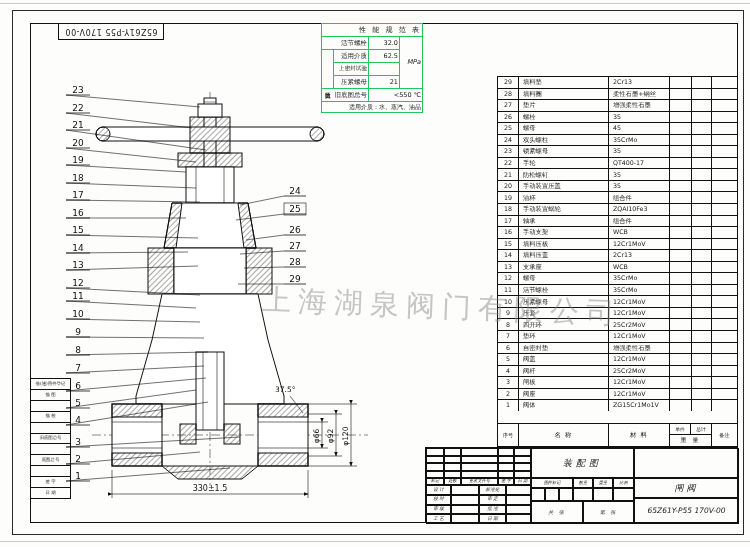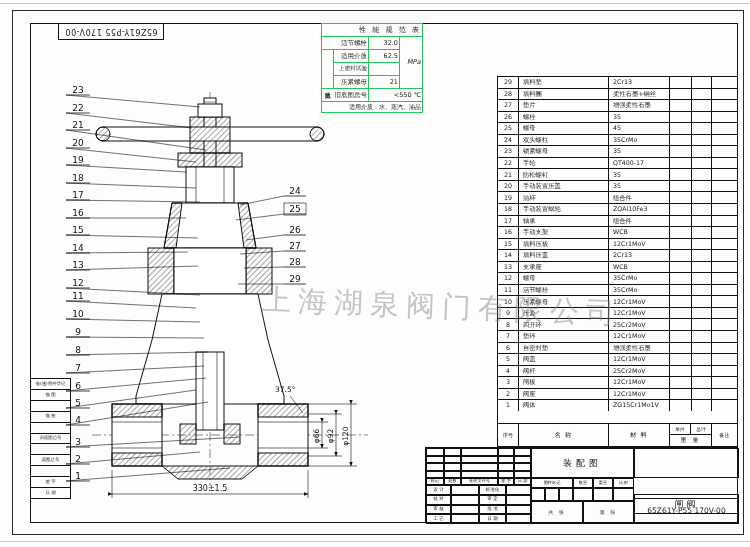--- a/index.html
+++ b/index.html
@@ -42,26 +42,26 @@
   #wgroup .wtop{height:10px;display:flex;}
   #wgroup .wtop div{flex:1;font-size:4.8px;display:flex;align-items:center;justify-content:center;box-sizing:border-box;}
   #wgroup .wtop div + div{border-left:1px solid #111;}
   #wgroup .wbot{flex:1;border-top:1px solid #111;font-size:6px;display:flex;align-items:center;justify-content:center;letter-spacing:2px;}
   
   #margin-block{left:30px;top:378px;width:41px;height:121px;border:1px solid #111;display:flex;flex-direction:column;z-index:3;}
   .mrow{flex:1;display:flex;align-items:center;justify-content:center;font-size:4.4px;line-height:1;
         white-space:nowrap;overflow:hidden;}
   .mrow + .mrow{border-top:1px solid #111;}
   
-  #title-block{left:425px;top:447px;width:313px;height:76px;border:1px solid #111;z-index:3;}
+  #title-block{left:425px;top:447px;width:313px;height:76px;border:1px solid #111;z-index:3;font-style:italic;}
   .tbc{position:absolute;box-sizing:border-box;border:1px solid #111;display:flex;
        align-items:center;justify-content:center;font-size:4.6px;line-height:1;white-space:nowrap;overflow:hidden;}
   #cell-assembly{left:105px;top:0;width:103px;height:30px;font-size:9px;letter-spacing:4px;}
   #cell-company{left:208px;top:0;width:105px;height:30px;}
-  #cell-product{left:208px;top:46px;width:105px;height:20px;font-size:9px;letter-spacing:3px;}
+  #cell-product{left:208px;top:30px;width:105px;height:20px;font-size:9px;letter-spacing:3px;}
   #cell-drawno{left:208px;top:50px;width:105px;height:26px;font-size:7.5px;}
   #cell-sheet1{left:105px;top:53px;width:52px;height:23px;font-size:5px;letter-spacing:2px;}
   #cell-sheet2{left:157px;top:53px;width:51px;height:23px;font-size:5px;letter-spacing:2px;}
   svg text{font-family:"DejaVu Sans",sans-serif;}
 </style>
 </head>
 <body>
 
 <div id="sheet">
   <div class="line-h" style="top:3px"></div>

